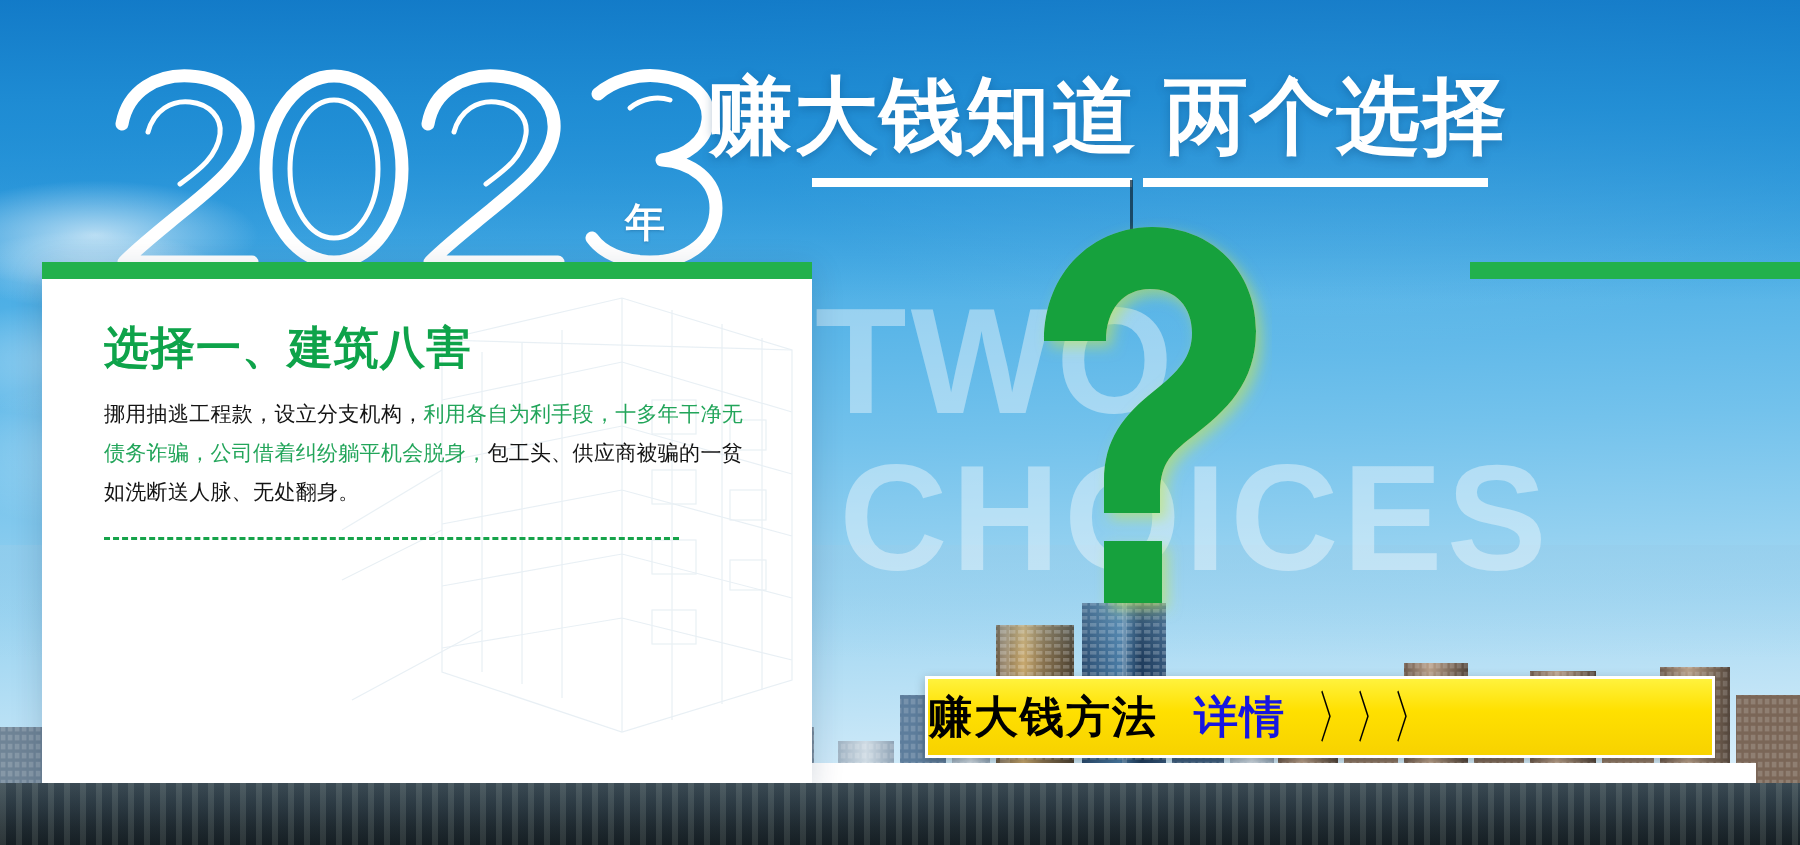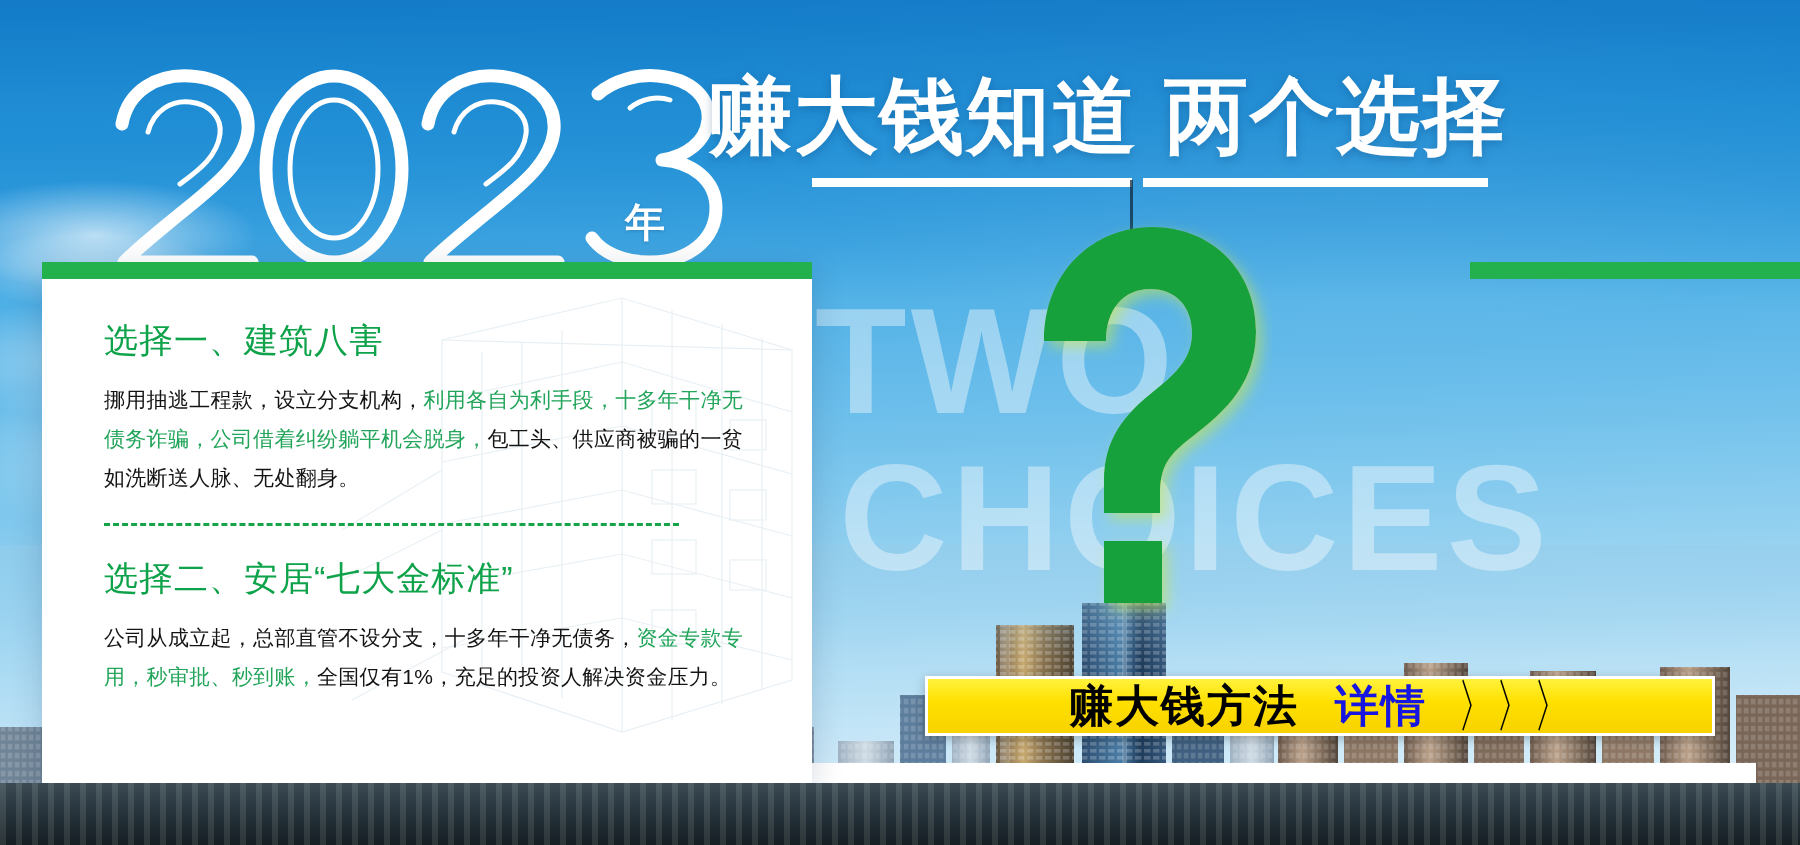--- a/index.html
+++ b/index.html
@@ -108,25 +108,25 @@
   
   .qmark {
     position:absolute; left:1012px; top:215px;
     width:260px; height:420px;
     pointer-events:none;
   }
 
   
   .cta {
     position:absolute; left:925px; top:676px;
-    width:790px; height:60px;
+    width:790px; height:82px;
     background:linear-gradient(180deg,#fff23d 0%, #ffe000 42%, #f7d200 100%);
     border:3px solid #ffffff;
     box-shadow:0 3px 10px rgba(0,0,0,.25);
-    display:flex; align-items:center; justify-content:center; gap:36px;
+    display:flex; align-items:center; gap:36px;
   }
   .cta-main {
     color:#000000; font-size:44px; font-weight:700; letter-spacing:2px;
     white-space:nowrap;
   }
   .cta-link {
     color:#1616e0; font-size:44px; font-weight:700; letter-spacing:2px;
     white-space:nowrap;
   }
   .cta-arrows {
@@ -147,21 +147,21 @@
     background:#22b14c;
   }
   .card-bg-lines {
     position:absolute; right:-30px; top:18px; width:520px; height:505px;
     opacity:.55; pointer-events:none;
   }
   .card-inner {
     position:relative; padding:56px 54px 0 62px;
   }
   .sec-title {
-    color:#0ea34a; font-size:34px; font-weight:400; letter-spacing:1px;
+    color:#0ea34a; font-size:45px; font-weight:700; letter-spacing:1px;
     white-space:nowrap;
   }
   .sec-body {
     margin-top:16px;
     font-size:21px; line-height:39px; color:#141414;
     letter-spacing:.3px;
   }
   .sec-body .g { color:#22a55a; }
   .divider {
     margin:26px 0 0 0; height:0;
@@ -386,26 +386,20 @@
 
     <div class="card-inner">
 
       <div class="sec-title">选择一、建筑八害</div>
       <div class="sec-body">
         <span>挪用抽逃工程款，设立分支机构，</span><span class="g">利用各自为利手段，十多年干净无债务</span><span class="g">诈骗，公司借着纠纷躺平机会脱身，</span><span>包工头、供应商被骗的一贫如洗</span><span>断送人脉、无处翻身。</span>
       </div>
 
       <div class="divider"></div>
 
-      <div class="sec2">
-        <div class="sec-title">选择二、安居“七大金标准”</div>
-        <div class="sec-body">
-          <span>公司从成立起，总部直管不设分支，十多年干净无债务，</span><span class="g">资金专款专</span><span class="g">用，秒审批、秒到账，</span><span>全国仅有1%，充足的投资人解决资金压力。</span>
-        </div>
-      </div>
     </div>
   </div>
 
   <div class="waterline">
     <div class="shimmer"></div>
   </div>
 
 </div>
 
 </body></html>

